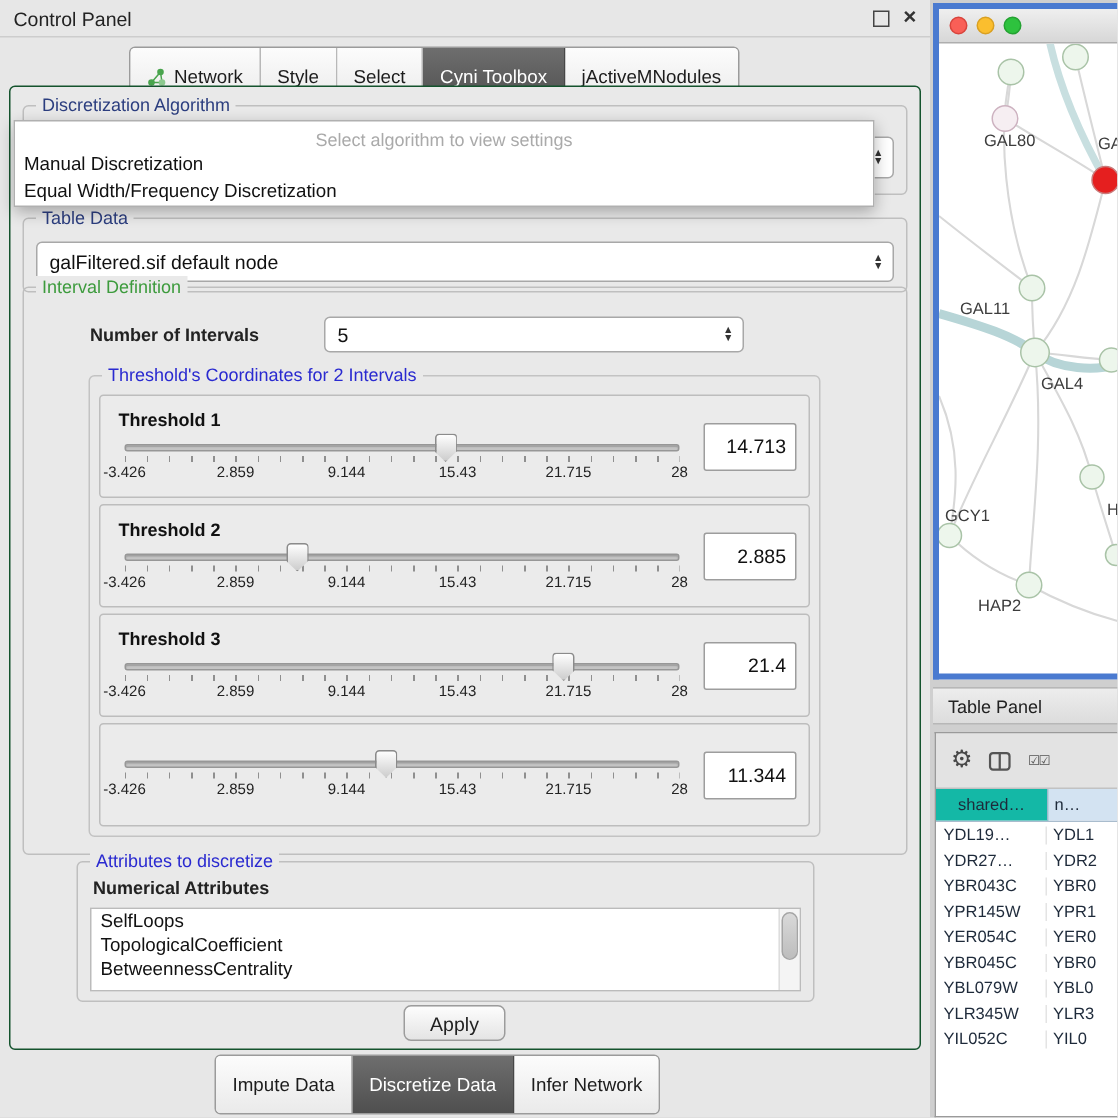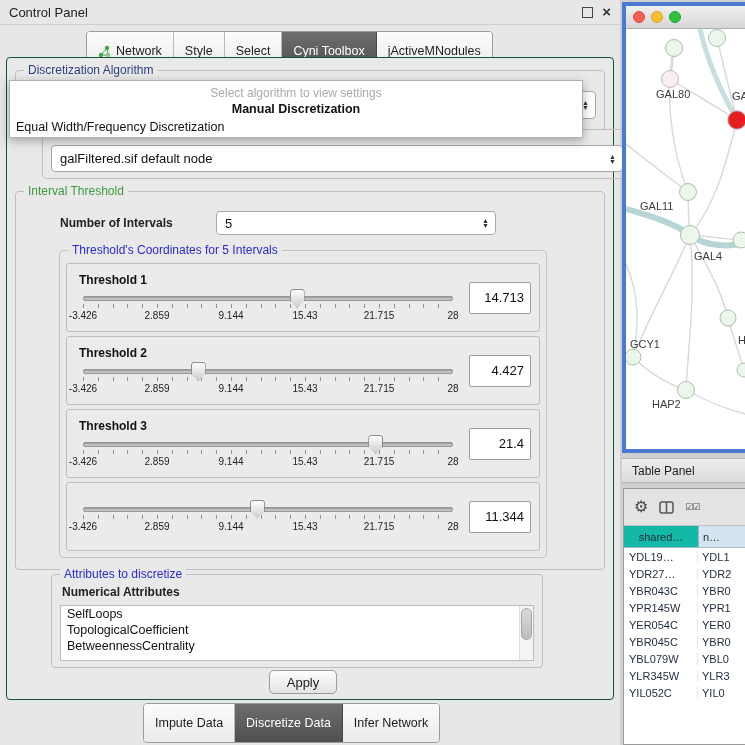--- a/index.html
+++ b/index.html
@@ -30,25 +30,25 @@
   .combo{position:absolute;background:#fff;border:1px solid #a8a8a8;border-radius:4px;display:flex;
        align-items:center;font-size:13px;color:#111;padding:0 4px 0 8px;}
   .combo .ctext{flex:1;overflow:hidden;white-space:nowrap;}
   .arrows{display:flex;flex-direction:column;align-items:center;line-height:5px;font-size:7px;
        color:#333;padding:0 2px;}
   
   .algo-popup{position:absolute;left:2px;top:22px;width:572px;height:56px;background:#fff;
        border:1px solid #b0b0b0;box-shadow:0 3px 10px rgba(0,0,0,.3);z-index:20;font-size:12.5px;}
   .popup-ph{text-align:center;color:#aaa;padding-top:5px;font-size:12px;}
   .popup-opt{padding:2px 6px;color:#111;}
-  .popup-opt.bold{font-weight:bold;text-align:center;}
+  .popup-opt.bold{font-weight:normal;}
   
   #g-algo{left:8px;top:12px;width:588px;height:58px;}
   #g-algo .combo{left:8px;right:8px;top:20px;height:26px;}
-  #g-table{left:8px;top:71px;width:588px;height:48px;margin-left:27px;}
+  #g-table{left:8px;top:87px;width:588px;height:48px;}
   #g-table .combo{left:8px;right:8px;top:15px;height:25px;}
   #g-interval{left:8px;top:133px;width:588px;height:377px;}
   .count-label{position:absolute;left:44px;top:24px;font-size:12px;font-weight:bold;}
   #count-combo{left:200px;top:19px;width:266px;height:22px;}
   #g-thresh{left:43px;top:58px;width:486px;height:306px;border-color:#c3c3c3;}
   .thresh-body{position:absolute;left:6px;right:6px;top:12px;bottom:6px;display:flex;
        flex-direction:column;gap:4px;}
   .threshold-panel{flex:1;border:1px solid #bdbdbd;border-radius:3px;display:flex;
        align-items:center;padding:4px 8px;background:#ebebeb;}
   .tp-left{flex:1;display:flex;flex-direction:column;min-width:0;}
@@ -170,32 +170,32 @@
       <div class="combo">
         <span class="ctext">galFiltered.sif default node</span>
         <span class="arrows">
             <span>▲</span>
             <span>▼</span>
           </span>
       </div>
     </div>
 
     <div class="group" id="g-interval">
-      <span class="group-title t-green">Interval Threshold</span>
+      <span class="group-title t-green">Interval Definition</span>
       <span class="count-label">Number of Intervals</span>
       <div class="combo" id="count-combo">
         <span class="ctext">5</span>
         <span class="arrows">
             <span>▲</span>
             <span>▼</span>
           </span>
       </div>
 
       <div class="group" id="g-thresh">
-        <span class="group-title t-blue">Threshold's Coordinates for 5 Intervals</span>
+        <span class="group-title t-blue">Threshold's Coordinates for 2 Intervals</span>
         <div class="thresh-body">
 
           <div class="threshold-panel">
             <div class="tp-left">
               <div class="tp-label">Threshold 1</div>
               <div class="slider">
                 <div class="groove"></div>
                 <div class="ticks"></div>
                 <div class="scale">
                   <span class="s0">-3.426</span>
@@ -221,21 +221,21 @@
                   <span class="s0">-3.426</span>
                   <span class="s1">2.859</span>
                   <span class="s2">9.144</span>
                   <span class="s3">15.43</span>
                   <span class="s4">21.715</span>
                   <span class="s5">28</span>
                 </div>
                 <div class="thumb" style="left: 30.9998%;"></div>
               </div>
             </div>
-            <div class="val-box">4.427</div>
+            <div class="val-box">2.885</div>
           </div>
 
           <div class="threshold-panel">
             <div class="tp-left">
               <div class="tp-label">Threshold 3</div>
               <div class="slider">
                 <div class="groove"></div>
                 <div class="ticks"></div>
                 <div class="scale">
                   <span class="s0">-3.426</span>

